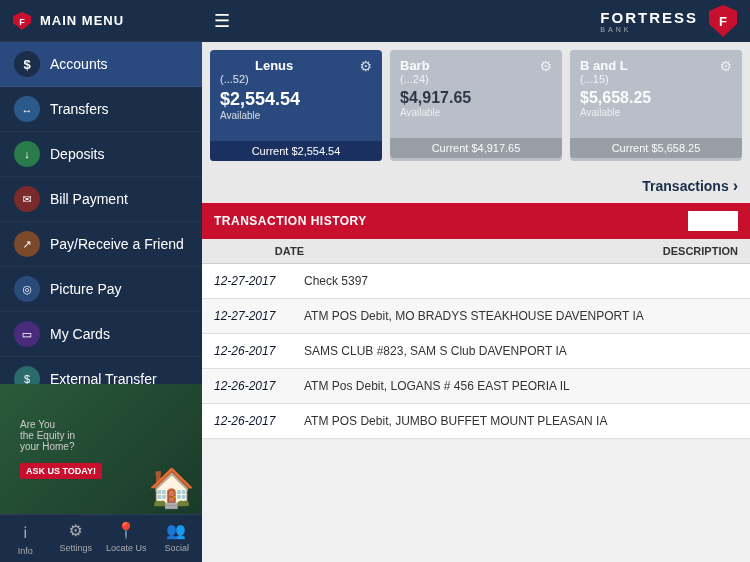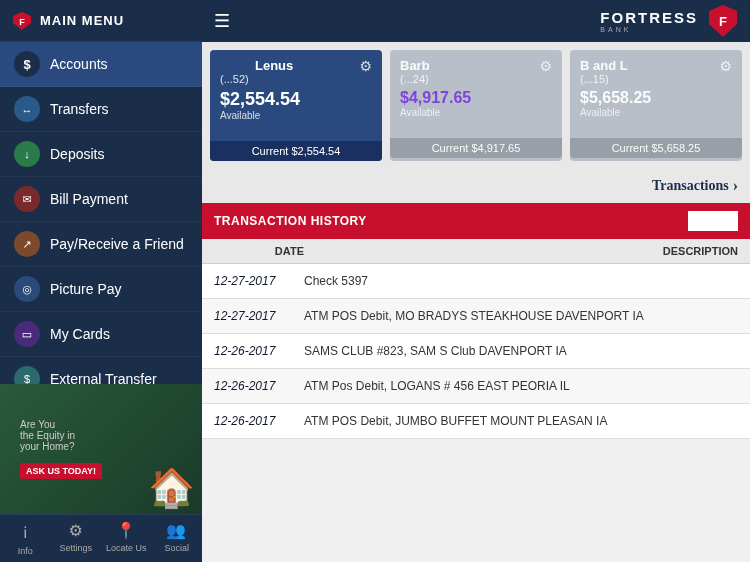--- a/index.html
+++ b/index.html
@@ -38,21 +38,21 @@
 
     
     .accounts-area { display: flex; background: #e8e8e8; padding: 8px; gap: 8px; overflow: hidden; }
     .account-card { background: #2a4a7f; border-radius: 4px; padding: 8px 10px; flex: 1; color: white; position: relative; min-width: 140px; }
     .account-card.dimmed { background: #b0b8c4; opacity: 0.85; }
     .account-card-header { display: flex; justify-content: space-between; align-items: flex-start; }
     .account-current { background: #1a3060; border-radius: 0 0 4px 4px; margin: 20px -10px -8px -10px; padding: 4px 10px; font-size: 11px; text-align: center; }
     .settings-icon { font-size: 14px; opacity: 0.8; cursor: pointer; }
 
     
-    .transactions-header { background: #e8e8e8; padding: 8px 12px; display: flex; align-items: center; justify-content: flex-end; font-family: Liberation Serif, serif; }
+    .transactions-header { background: #e8e8e8; padding: 8px 12px; display: flex; align-items: center; justify-content: flex-end; }
     .transactions-link { color: #1a2e4a; font-size: 14px; font-weight: bold; display: flex; align-items: center; gap: 4px; cursor: pointer; }
     .transactions-arrow { font-size: 16px; color: #1a2e4a; }
 
     
     .transaction-history { flex: 1; display: flex; flex-direction: column; overflow: hidden; }
     .th-header { background: #c8102e; color: white; padding: 8px 12px; font-size: 12px; font-weight: bold; letter-spacing: 0.5px; display: flex; align-items: center; justify-content: space-between; }
     .th-search { background: white; border: none; padding: 4px 8px; font-size: 11px; width: 50px; }
     .th-columns { display: flex; padding: 6px 12px; background: #e8e8e8; border-bottom: 1px solid #ccc; text-align: right; }
     .col-date { width: 90px; font-size: 11px; font-weight: bold; color: #333; }
     .col-desc { flex: 1; font-size: 11px; font-weight: bold; color: #333; }
@@ -221,21 +221,21 @@
       </div>
 
       <div class="account-card dimmed">
         <div class="account-card-header">
           <div>
             <div style="font-size:13px;font-weight:bold;color:white;">Barb</div>
             <div style="font-size:11px;color:rgba(255,255,255,0.85);">(...24)</div>
           </div>
           <span class="settings-icon">⚙</span>
         </div>
-        <div style="font-size:16px;font-weight:bold;color:#6d28d9;margin:4px 0 0 0;">$4,917.65</div>
+        <div style="font-size:16px;font-weight:bold;color:#0f172a;margin:4px 0 0 0;">$4,917.65</div>
         <div style="font-size:10px;color:rgba(255,255,255,0.8);margin-bottom:6px;">Available</div>
         <div class="account-current" style="background:rgba(0,0,0,0.2);">Current $4,917.65</div>
       </div>
 
       <div class="account-card dimmed">
         <div class="account-card-header">
           <div>
             <div style="font-size:13px;font-weight:bold;color:white;">B and L</div>
             <div style="font-size:11px;color:rgba(255,255,255,0.85);">(...15)</div>
           </div>

